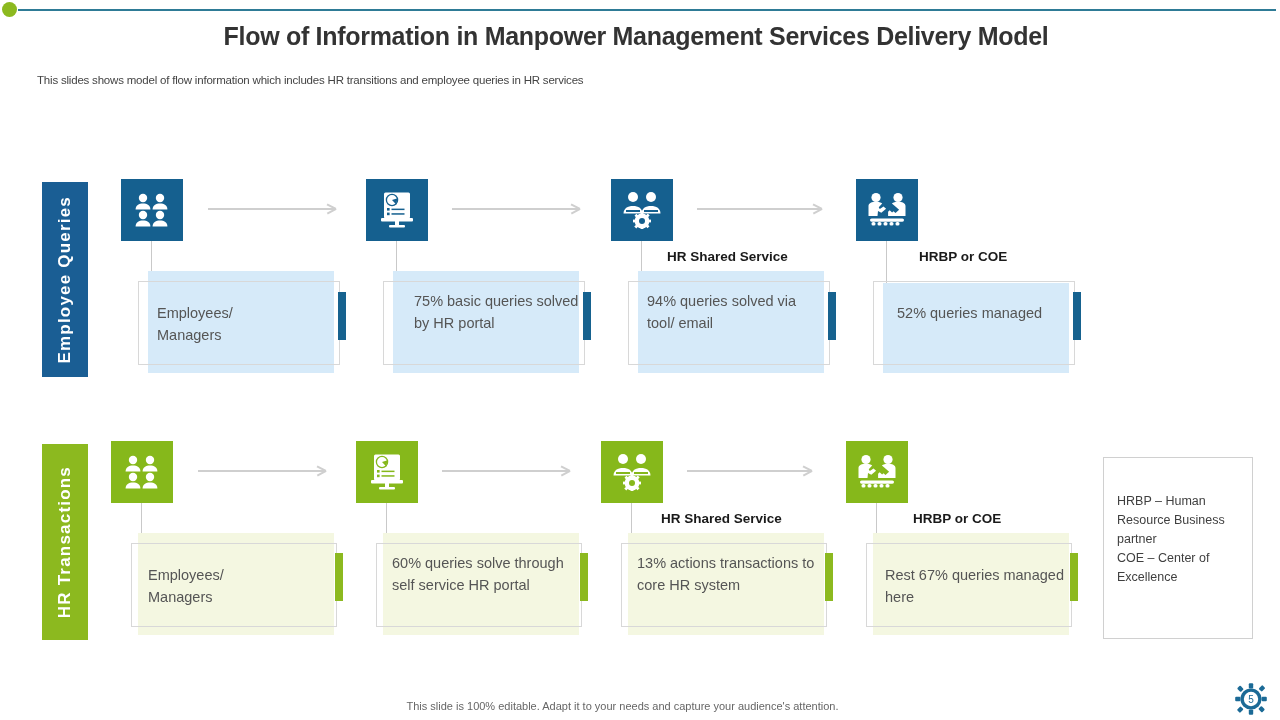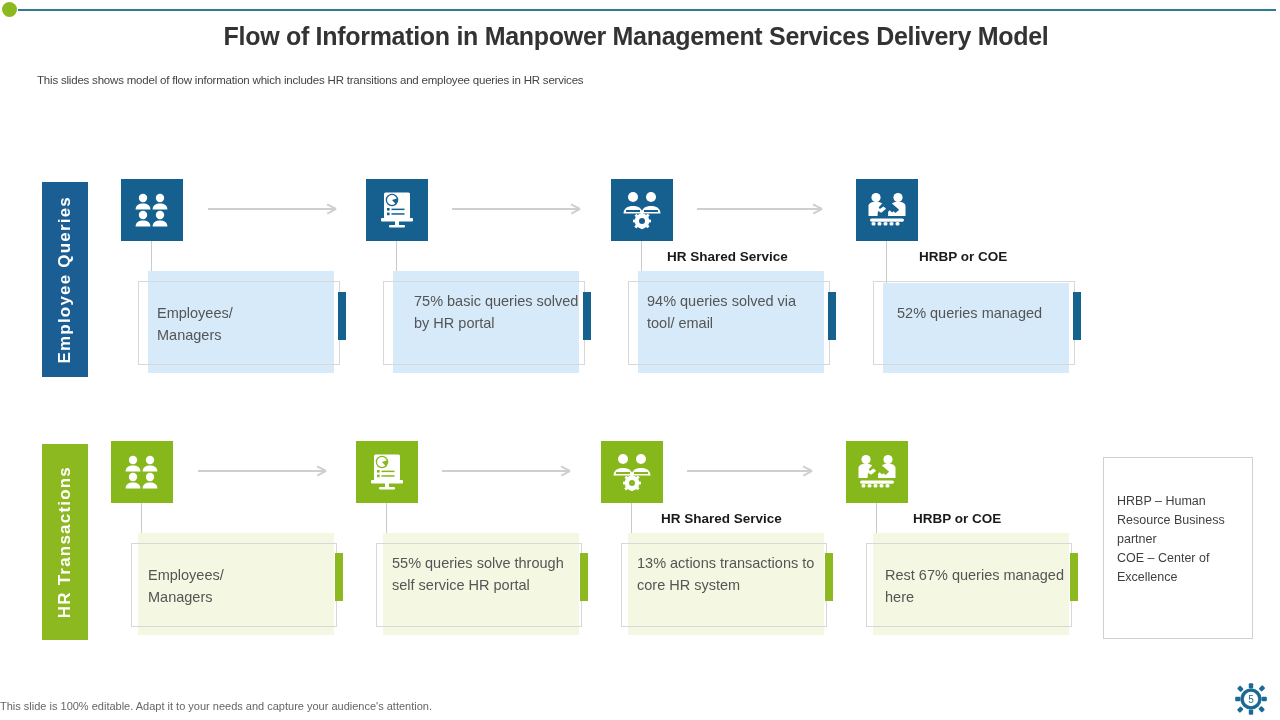--- a/index.html
+++ b/index.html
@@ -181,20 +181,21 @@
     line-height: 19px;
     color: #3f3f3f;
   }
 
   
   .footer-note {
     position: absolute;
     left: 0;
     top: 700px;
     width: 1245px;
+    text-align: center;
     font-size: 11px;
     color: #666666;
   }
   .footer-gear {
     position: absolute;
     right: 12px;
     bottom: 4px;
     width: 34px;
     height: 34px;
   }
@@ -430,21 +431,21 @@
 
 <div class="card-fill green" style="left:138px; top:533px; width:196px; height:102px;"></div>
 <div class="card-outline" style="left:131px; top:543px; width:204px; height:82px;"></div>
 <div class="card-accent green" style="left:335px; top:553px; height:48px;"></div>
 <div class="card-text" style="left:148px; top:564px; width:180px; white-space:pre-line;">Employees/
 Managers</div>
 
 <div class="card-fill green" style="left:383px; top:533px; width:196px; height:102px;"></div>
 <div class="card-outline" style="left:376px; top:543px; width:204px; height:82px;"></div>
 <div class="card-accent green" style="left:580px; top:553px; height:48px;"></div>
-<div class="card-text" style="left:392px; top:552px; width:180px;">55% queries solve through self service HR portal</div>
+<div class="card-text" style="left:392px; top:552px; width:180px;">60% queries solve through self service HR portal</div>
 
 <div class="card-fill green" style="left:628px; top:533px; width:196px; height:102px;"></div>
 <div class="card-outline" style="left:621px; top:543px; width:204px; height:82px;"></div>
 <div class="card-accent green" style="left:825px; top:553px; height:48px;"></div>
 <div class="card-text" style="left:637px; top:552px; width:180px;">13% actions transactions to core HR system</div>
 
 <div class="card-fill green" style="left:873px; top:533px; width:196px; height:102px;"></div>
 <div class="card-outline" style="left:866px; top:543px; width:204px; height:82px;"></div>
 <div class="card-accent green" style="left:1070px; top:553px; height:48px;"></div>
 <div class="card-text" style="left:885px; top:564px; width:180px;">Rest 67% queries managed here</div>

